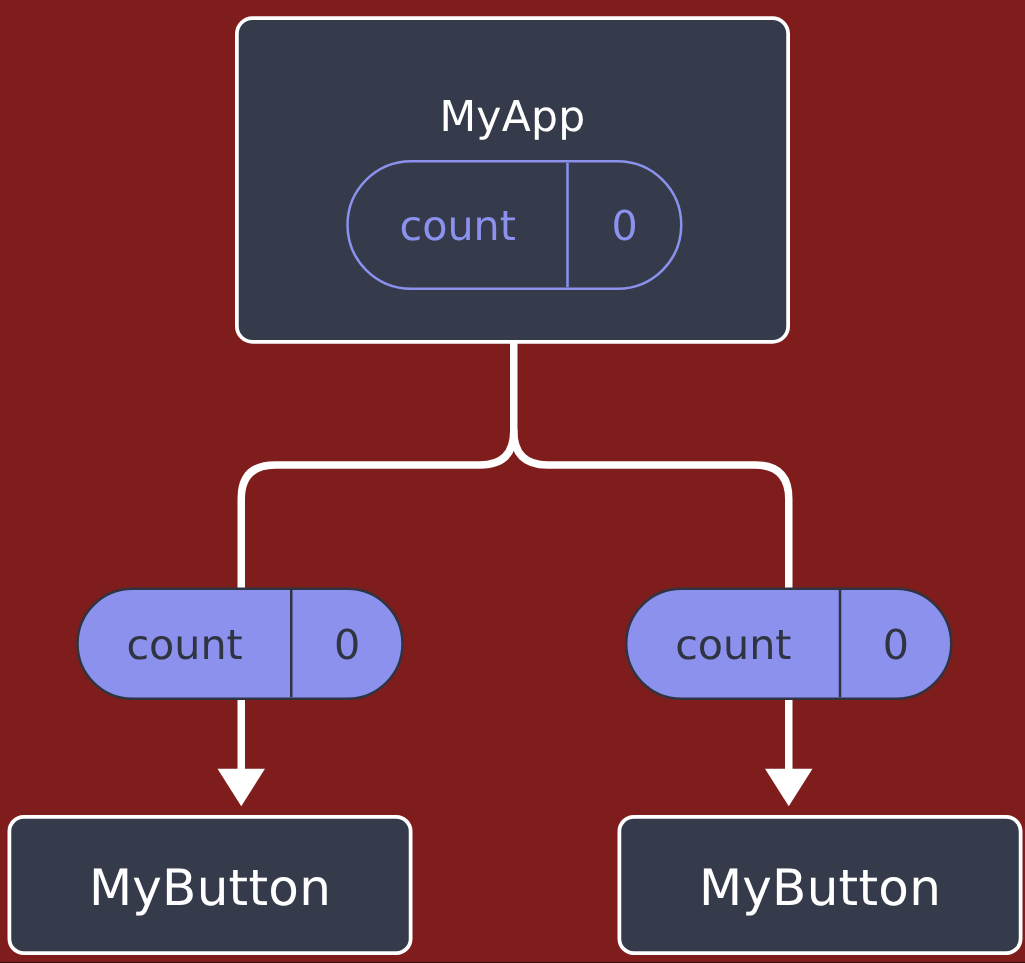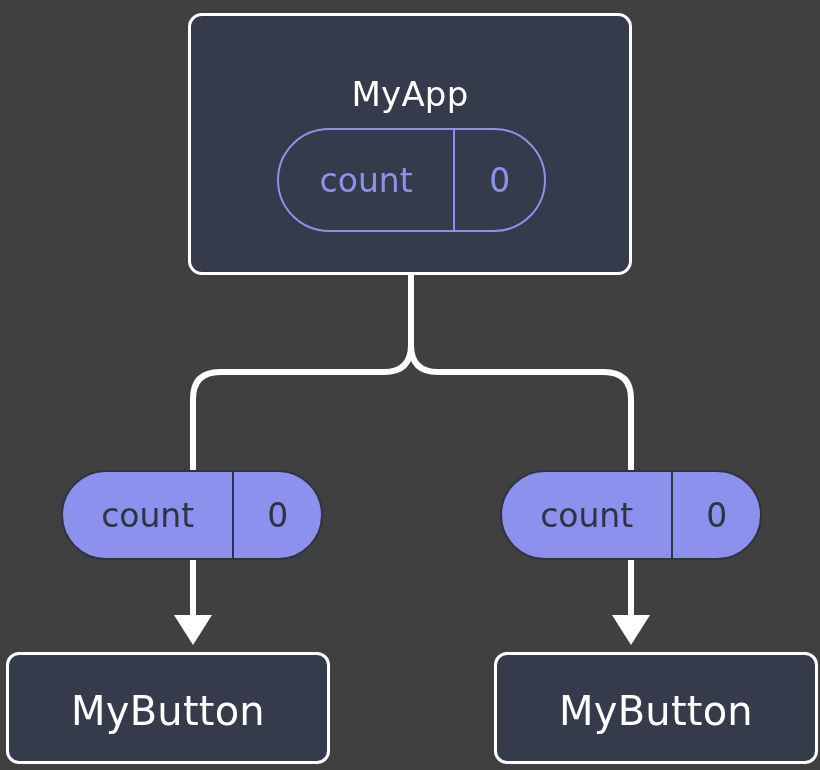--- a/index.html
+++ b/index.html
@@ -13,21 +13,21 @@
     height: 770px;
     position: relative;
     overflow: hidden;
     font-family: "DejaVu Sans", "Liberation Sans", sans-serif;
   }
   #stage {
     position: absolute;
     left: 0; top: 0;
     width: 820px;
     height: 770px;
-    background: #404040;
+    background: #7f1d1d;
   }
   
   #wires {
     position: absolute;
     left: 0; top: 0;
     width: 820px;
     height: 770px;
     z-index: 1;
     pointer-events: none;
   }

